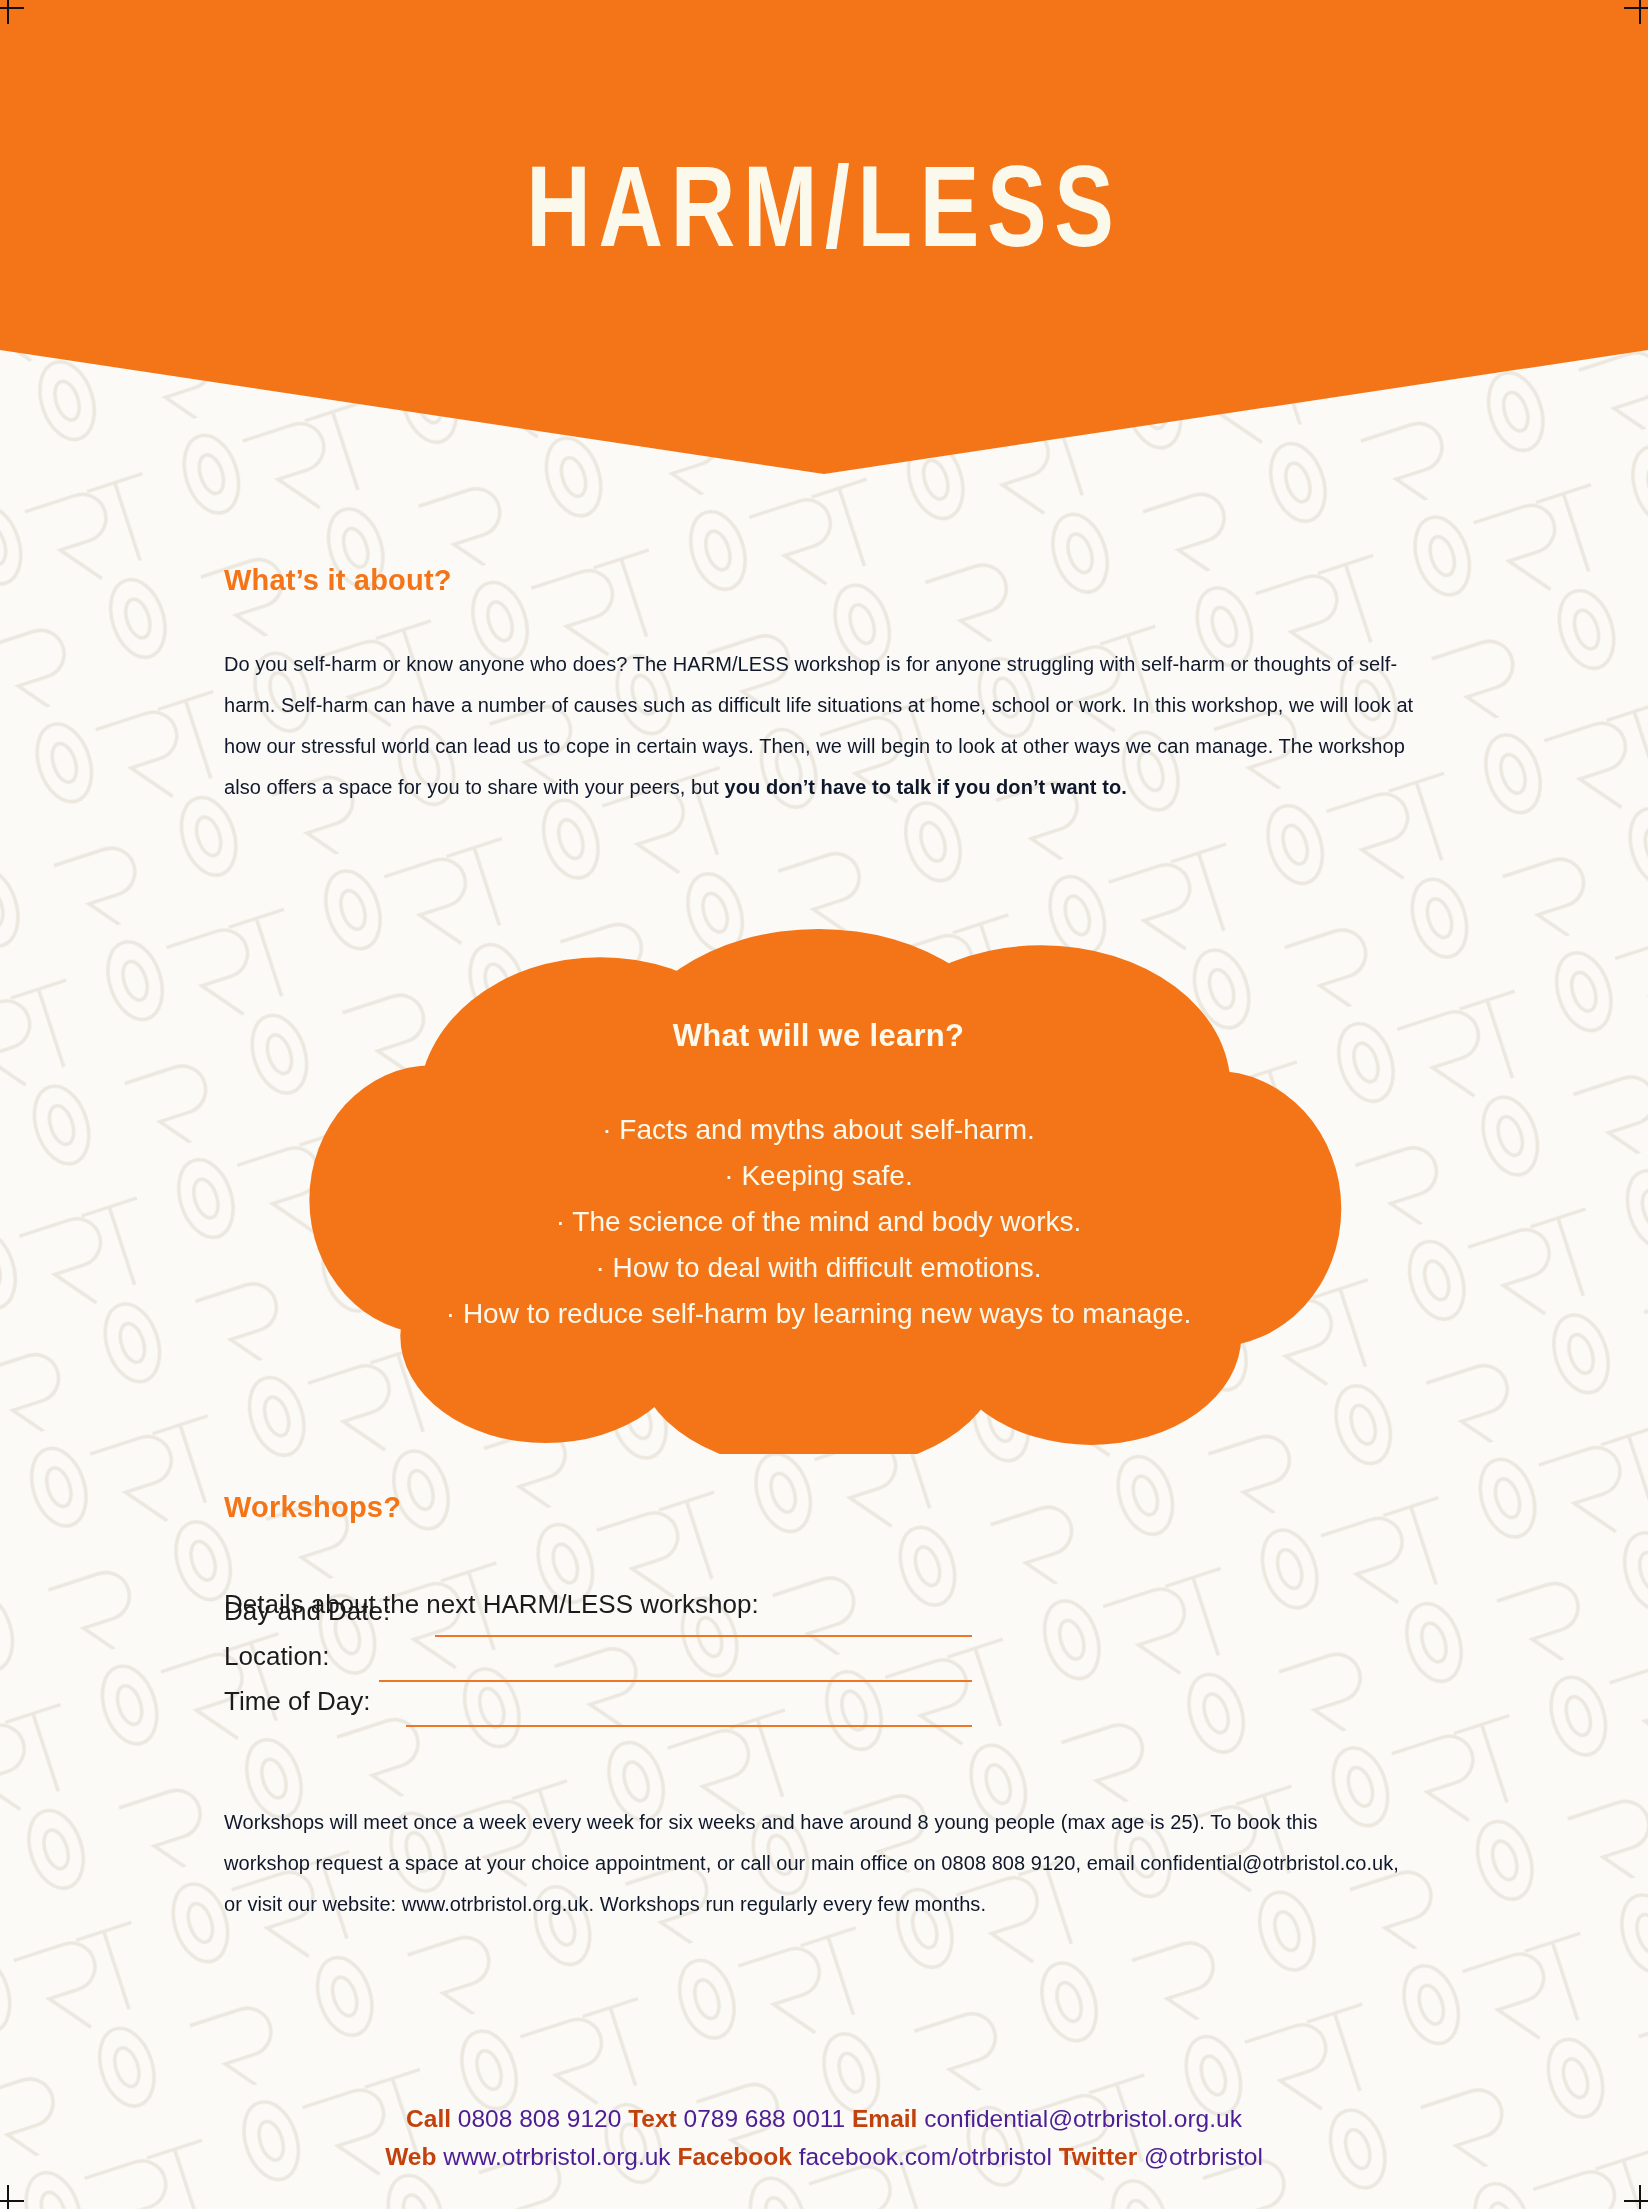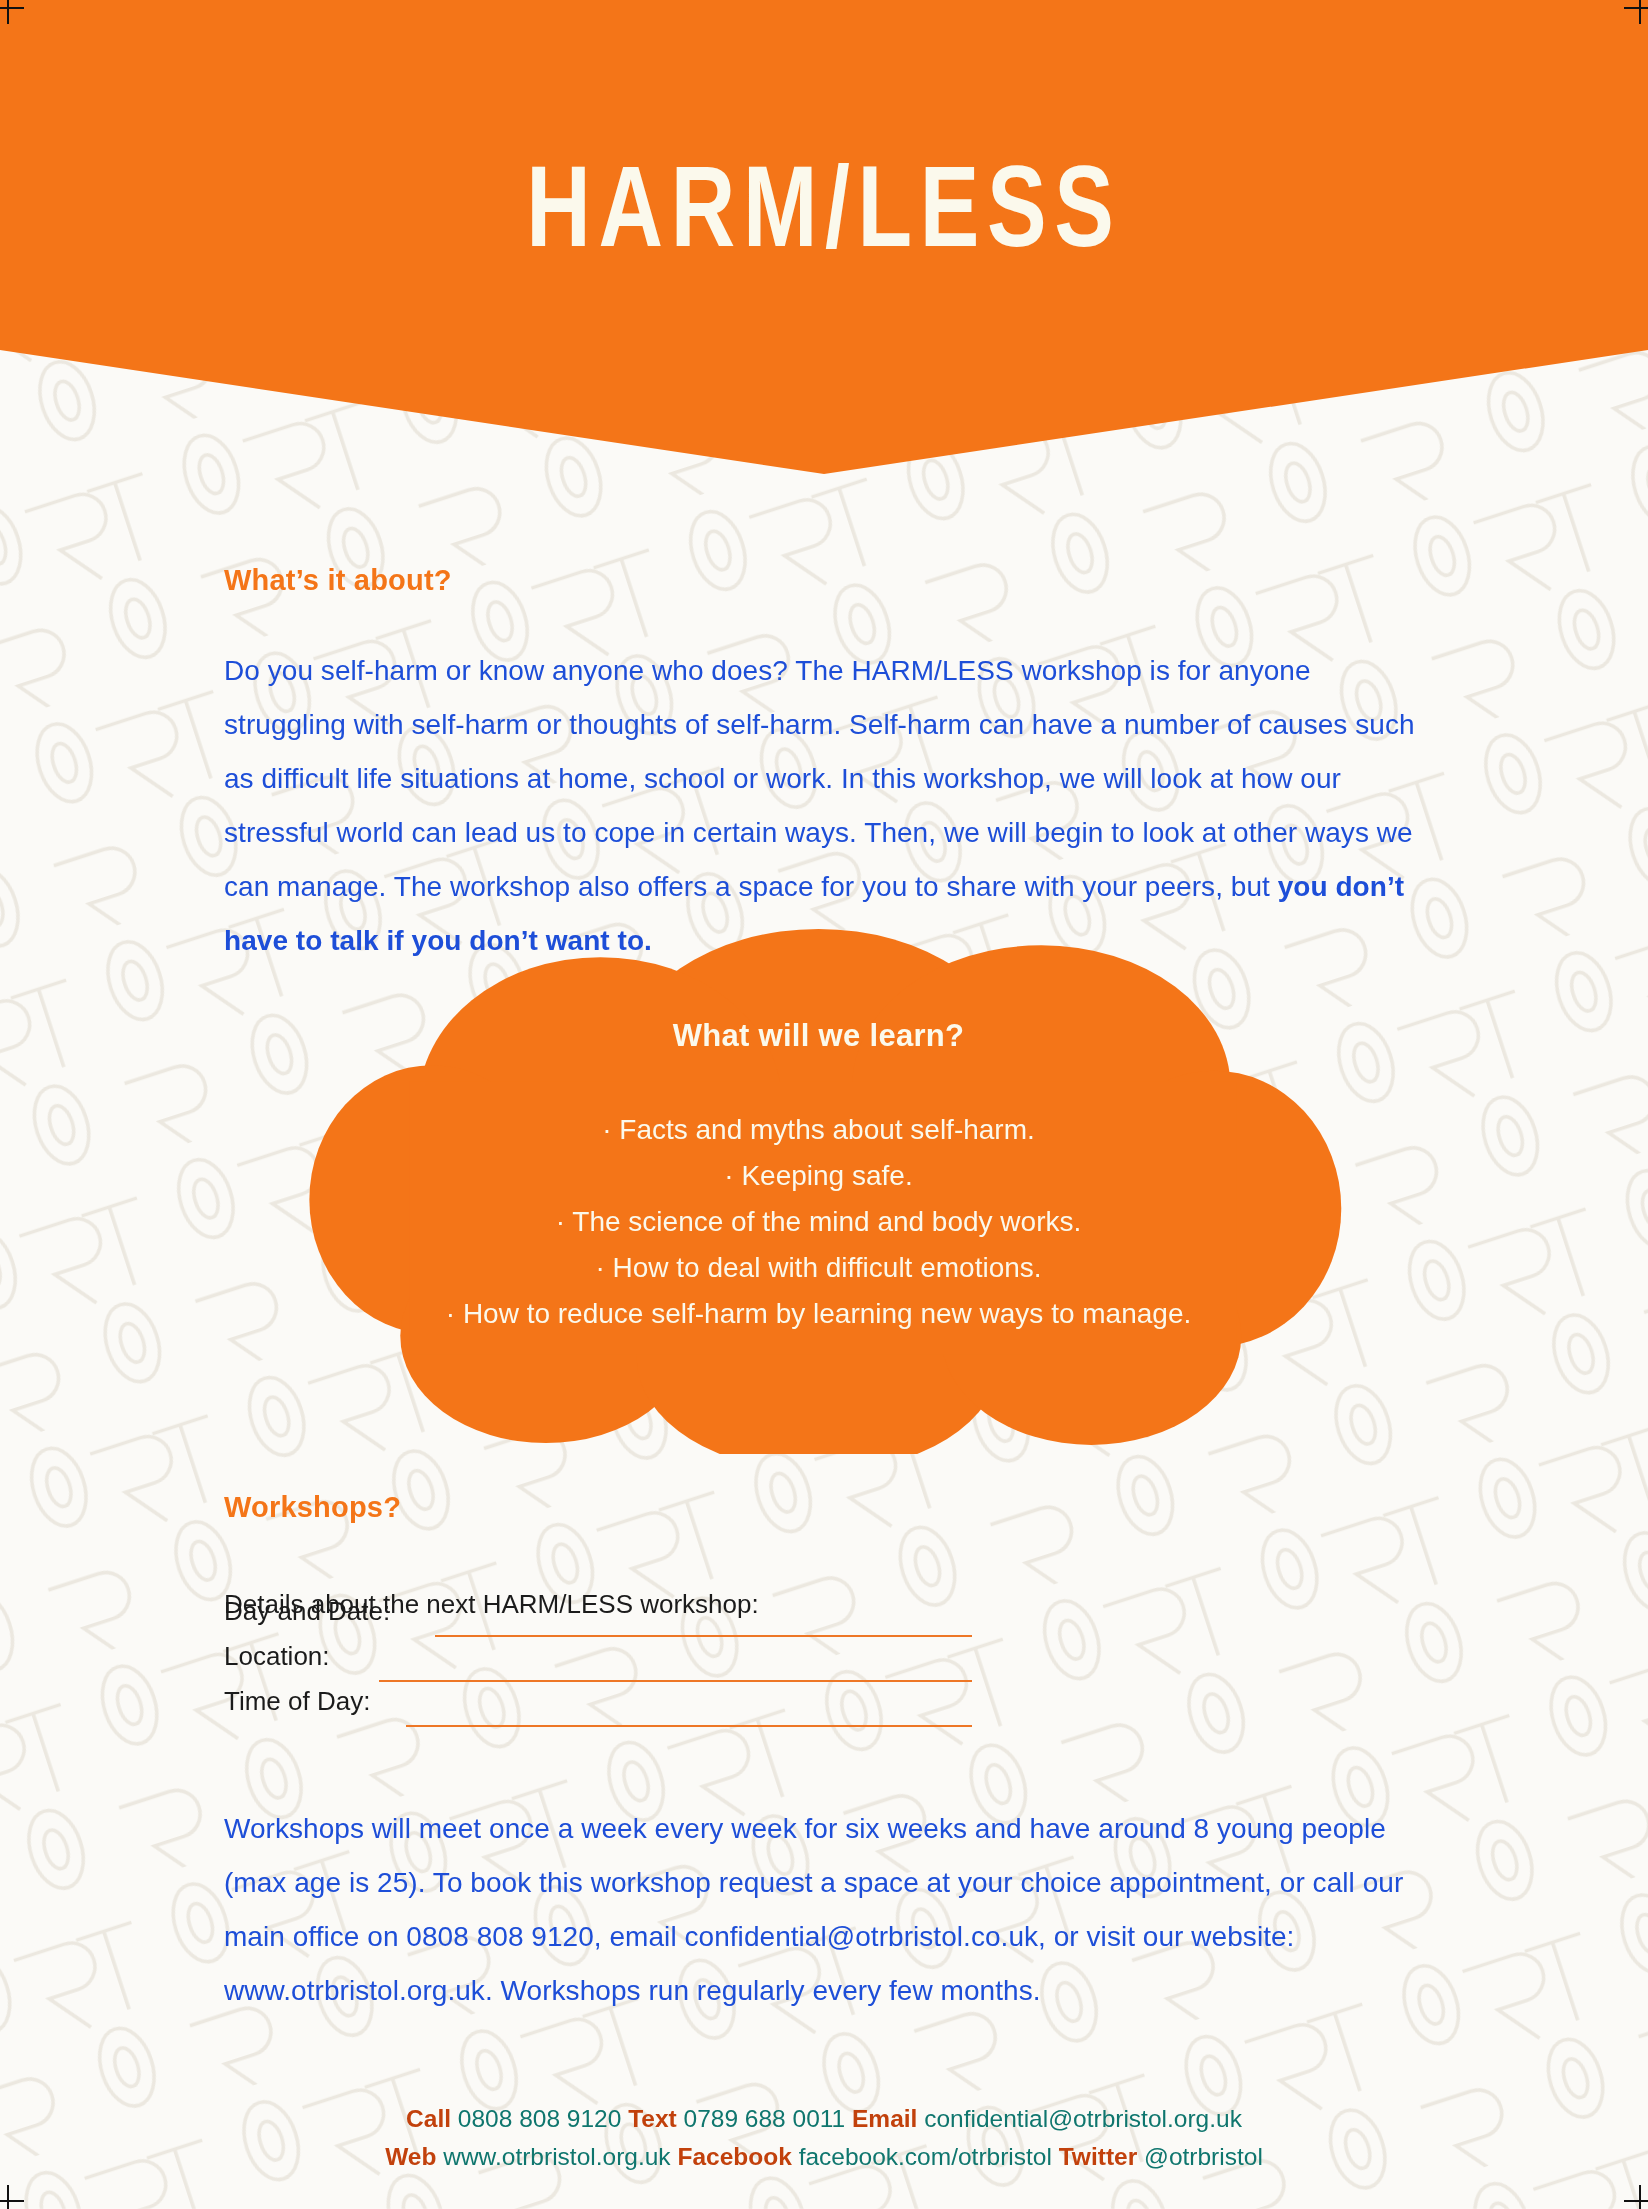--- a/index.html
+++ b/index.html
@@ -83,23 +83,23 @@
     font-size: 29px;
     letter-spacing: 0.2px;
   }
   .head-about { top: 564px; }
   .head-interested { top: 1491px; }
 
   .body-par {
     position: absolute;
     left: 224px;
     width: 1191px;
-    color: #1d4ed8;
-    font-size: 28px;
-    line-height: 54px;
+    color: #0f172a;
+    font-size: 20px;
+    line-height: 41px;
     letter-spacing: 0.05px;
   }
   .par-about { top: 644px; }
   .par-booking { top: 1802px; width: 1182px; }
 
   .body-par b { font-weight: 700; }
 
   
   .cloud-wrap {
     position: absolute;
@@ -188,21 +188,21 @@
     text-align: center;
     z-index: 12;
     font-size: 24.5px;
     line-height: 38px;
     color: #6d6d6d;
   }
   .footer .lab {
     color: #c2410c;
     font-weight: 700;
   }
-  .footer .val { color: #0f766e; }
+  .footer .val { color: #4c1d95; }
 </style>
 </head>
 <body>
 
 <div class="page">
 
   <svg class="watermark" viewBox="0 0 1813 2430" preserveAspectRatio="none" aria-hidden="true">
     <defs>
       <pattern id="otrpat" x="0" y="0" width="252" height="252" patternUnits="userSpaceOnUse" patternTransform="rotate(-18)">
         <g fill="none" stroke="#e9e5dc" stroke-width="4">

